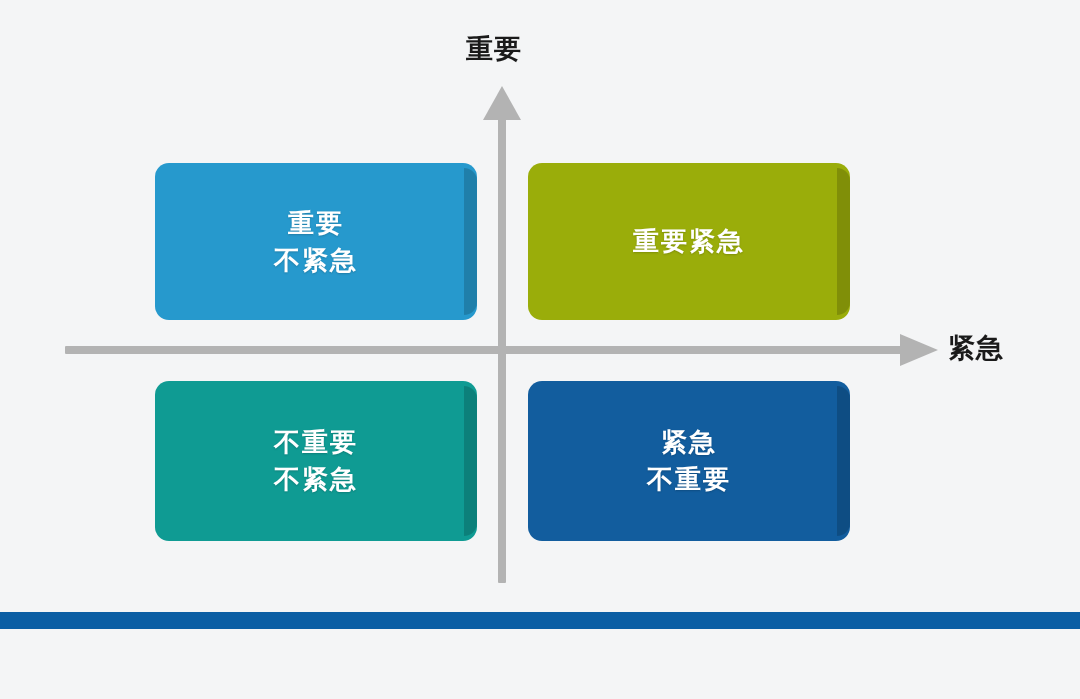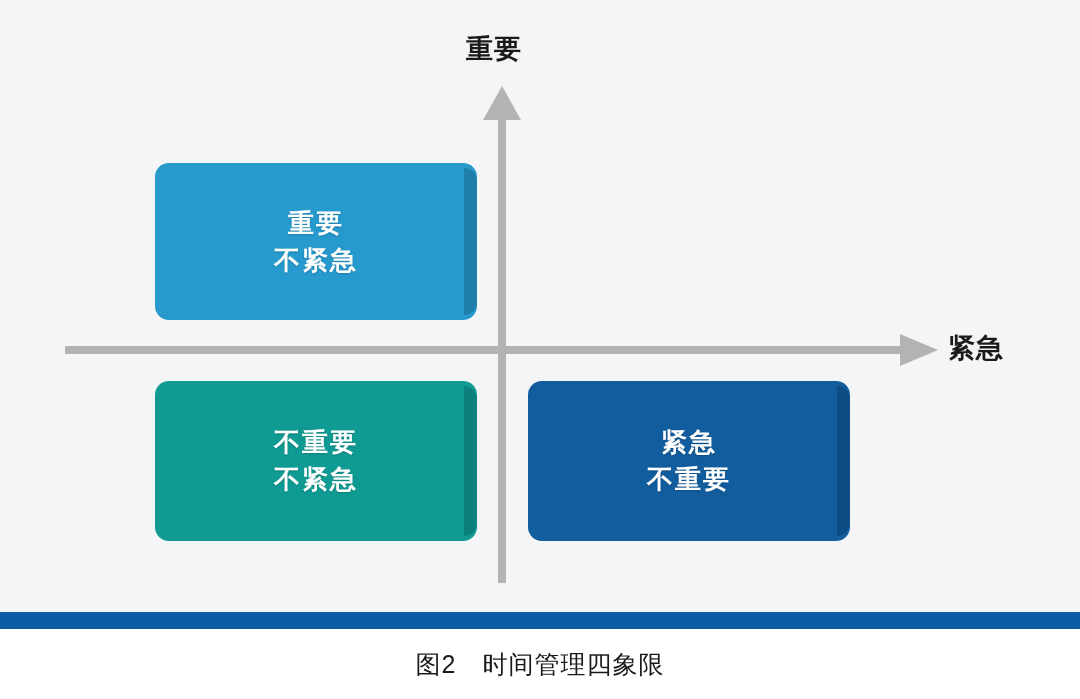--- a/index.html
+++ b/index.html
@@ -173,32 +173,32 @@
     <div class="axis-arrow-v"></div>
 
     <div class="axis-label" id="label-important">重要</div>
     <div class="axis-label" id="label-urgent">紧急</div>
 
     <div class="quad" id="quad-tl">
       <span class="line">重要</span>
       <span class="line">不紧急</span>
     </div>
 
+    <div class="quad" id="quad-tr">
+      <span class="line">重要紧急</span>
+    </div>
 
     <div class="quad" id="quad-bl">
       <span class="line">不重要</span>
       <span class="line">不紧急</span>
     </div>
 
     <div class="quad" id="quad-br">
       <span class="line">紧急</span>
       <span class="line">不重要</span>
     </div>
 
   </div>
 
   <div id="blue-rule"></div>
 
-  <div id="caption-area">
-    <div id="caption-text">图2　时间管理四象限</div>
-  </div>
 
 </div>
 
 </body></html>

